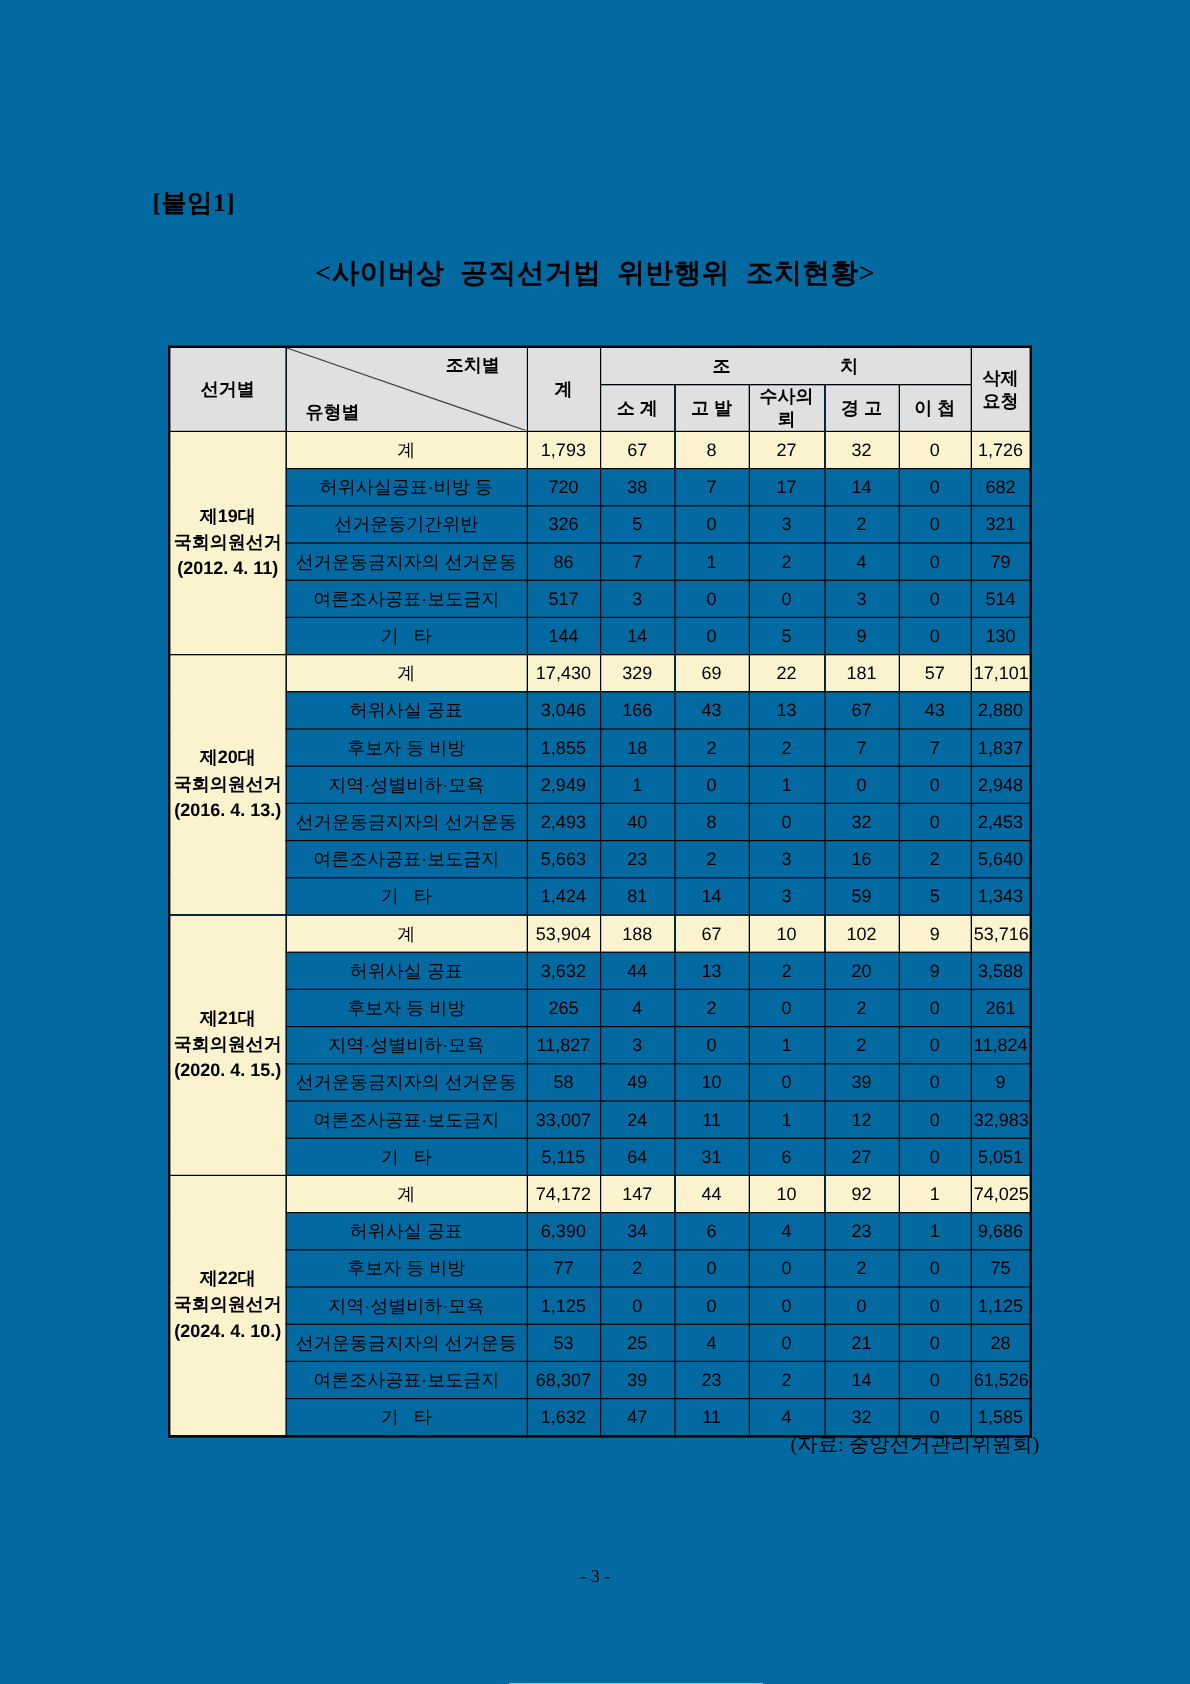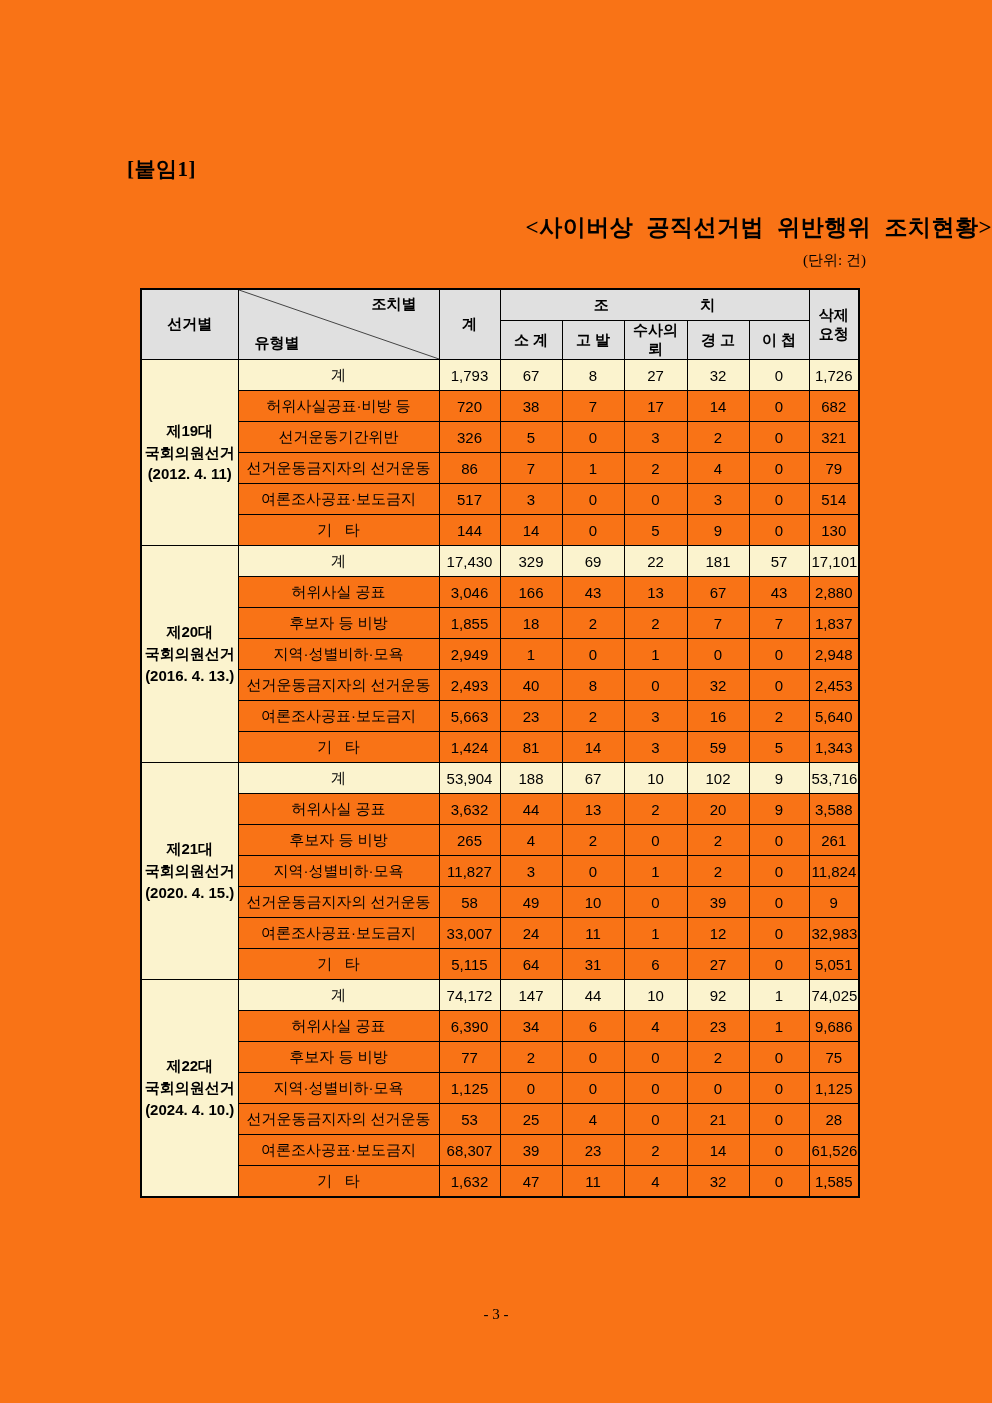--- a/index.html
+++ b/index.html
@@ -4,39 +4,39 @@
 <style>
   html, body {
     margin: 0;
     padding: 0;
     background: #ffffff;
   }
   .page {
     position: relative;
     width: 992px;
     height: 1403px;
-    background: #f97316;
+    background: #0369a1;
     font-family: "Liberation Serif", serif;
     color: #000000;
     overflow: hidden;
   }
   .attachment-label {
     position: absolute;
     left: 127px;
     top: 155px;
     font-size: 21px;
     font-weight: bold;
     letter-spacing: 0.5px;
   }
   .doc-title {
     position: absolute;
     left: 0;
     top: 212px;
     width: 992px;
-    text-align: right;
+    text-align: center;
     font-size: 23px;
     font-weight: bold;
     word-spacing: 7px;
     letter-spacing: 0.5px;
   }
   .unit-note {
     position: absolute;
     left: 466px;
     top: 251px;
     width: 400px;
@@ -129,21 +129,20 @@
 </style>
 </head>
 <body>
 
 <div class="page">
 
   <div class="attachment-label">[붙임1]</div>
 
   <div class="doc-title">&lt;사이버상 공직선거법 위반행위 조치현황&gt;</div>
 
-  <div class="unit-note">(단위: 건)</div>
 
   <div class="table-wrap">
     <table class="main-table">
       <colgroup>
         <col style="width:97px">
         <col style="width:201px">
         <col style="width:61px">
         <col style="width:62px">
         <col style="width:62px">
         <col style="width:63px">
@@ -453,16 +452,17 @@
             <td>11</td>
             <td>4</td>
             <td>32</td>
             <td>0</td>
             <td>1,585</td>
           </tr>
         </tbody>
     </table>
   </div>
 
+  <div class="source-note">(자료: 중앙선거관리위원회)</div>
 
   <div class="page-number">- 3 -</div>
 
 </div>
 
 </body></html>

